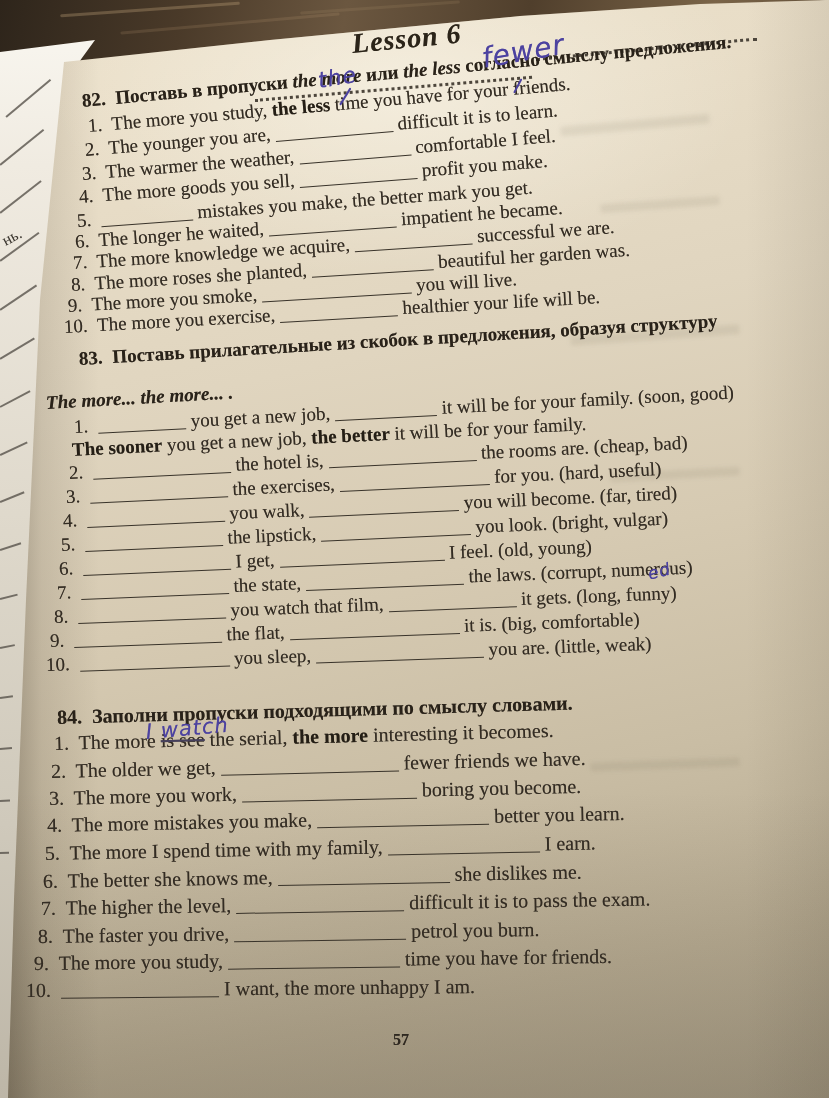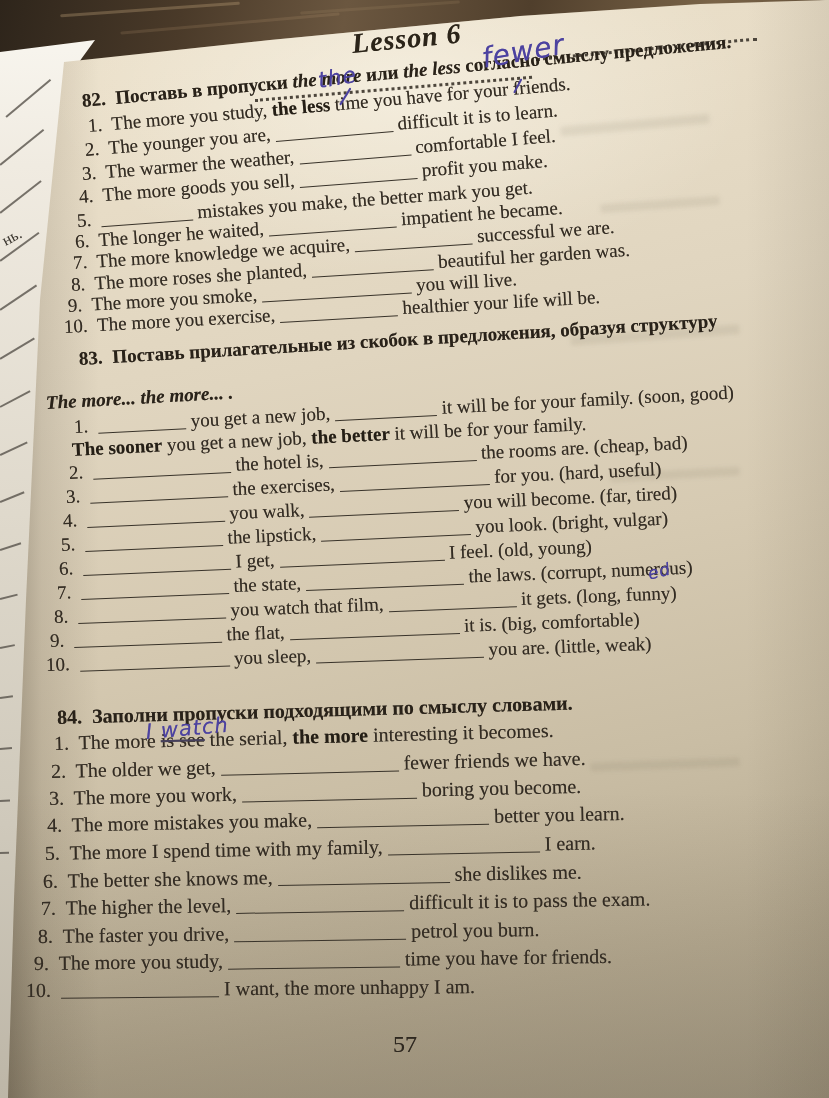--- a/index.html
+++ b/index.html
@@ -38,21 +38,21 @@
   
   .ghost{position:absolute; background:rgba(95,85,70,.10); filter:blur(2px); border-radius:3px;}
   
   .line{position:absolute; white-space:nowrap; color:#332c23; font-size:19px;
     transform-origin:left center; text-shadow:0 0 .5px rgba(55,46,36,.55);}
   .line84{font-size:20px;}
   .title{font-weight:bold; color:#292219;}
   .b{font-weight:bold; color:#241e15;}
   .ib{font-weight:bold; font-style:italic;}
   .lesson{font-size:28px; font-weight:bold; font-style:italic; color:#2b2419; letter-spacing:1px;}
-  .pagenum{font-size:24px; font-weight:normal; color:#2e2820;}
+  .pagenum{font-size:16px; font-weight:bold; color:#2e2820;}
   .num{display:inline-block; margin-right:5px;}
   .blank{display:inline-block; border-bottom:1.7px solid #39332a; height:14px; vertical-align:-2px;}
   .dots{position:absolute; border-top:3px dotted #4d463c; transform-origin:left center; height:0;}
   .struck{text-decoration:line-through; text-decoration-thickness:2px; text-decoration-color:#46405c;}
   
   .hw{position:absolute; font-family:"DejaVu Sans",sans-serif; font-style:italic; color:#4c42a0;
     transform-origin:left center; letter-spacing:1px; text-shadow:0 0 .6px rgba(76,66,160,.6); white-space:nowrap;}
   .ink-line{position:absolute; height:2px; background:#4c42a0; transform-origin:left center; border-radius:1px;}
 </style>
 </head>

